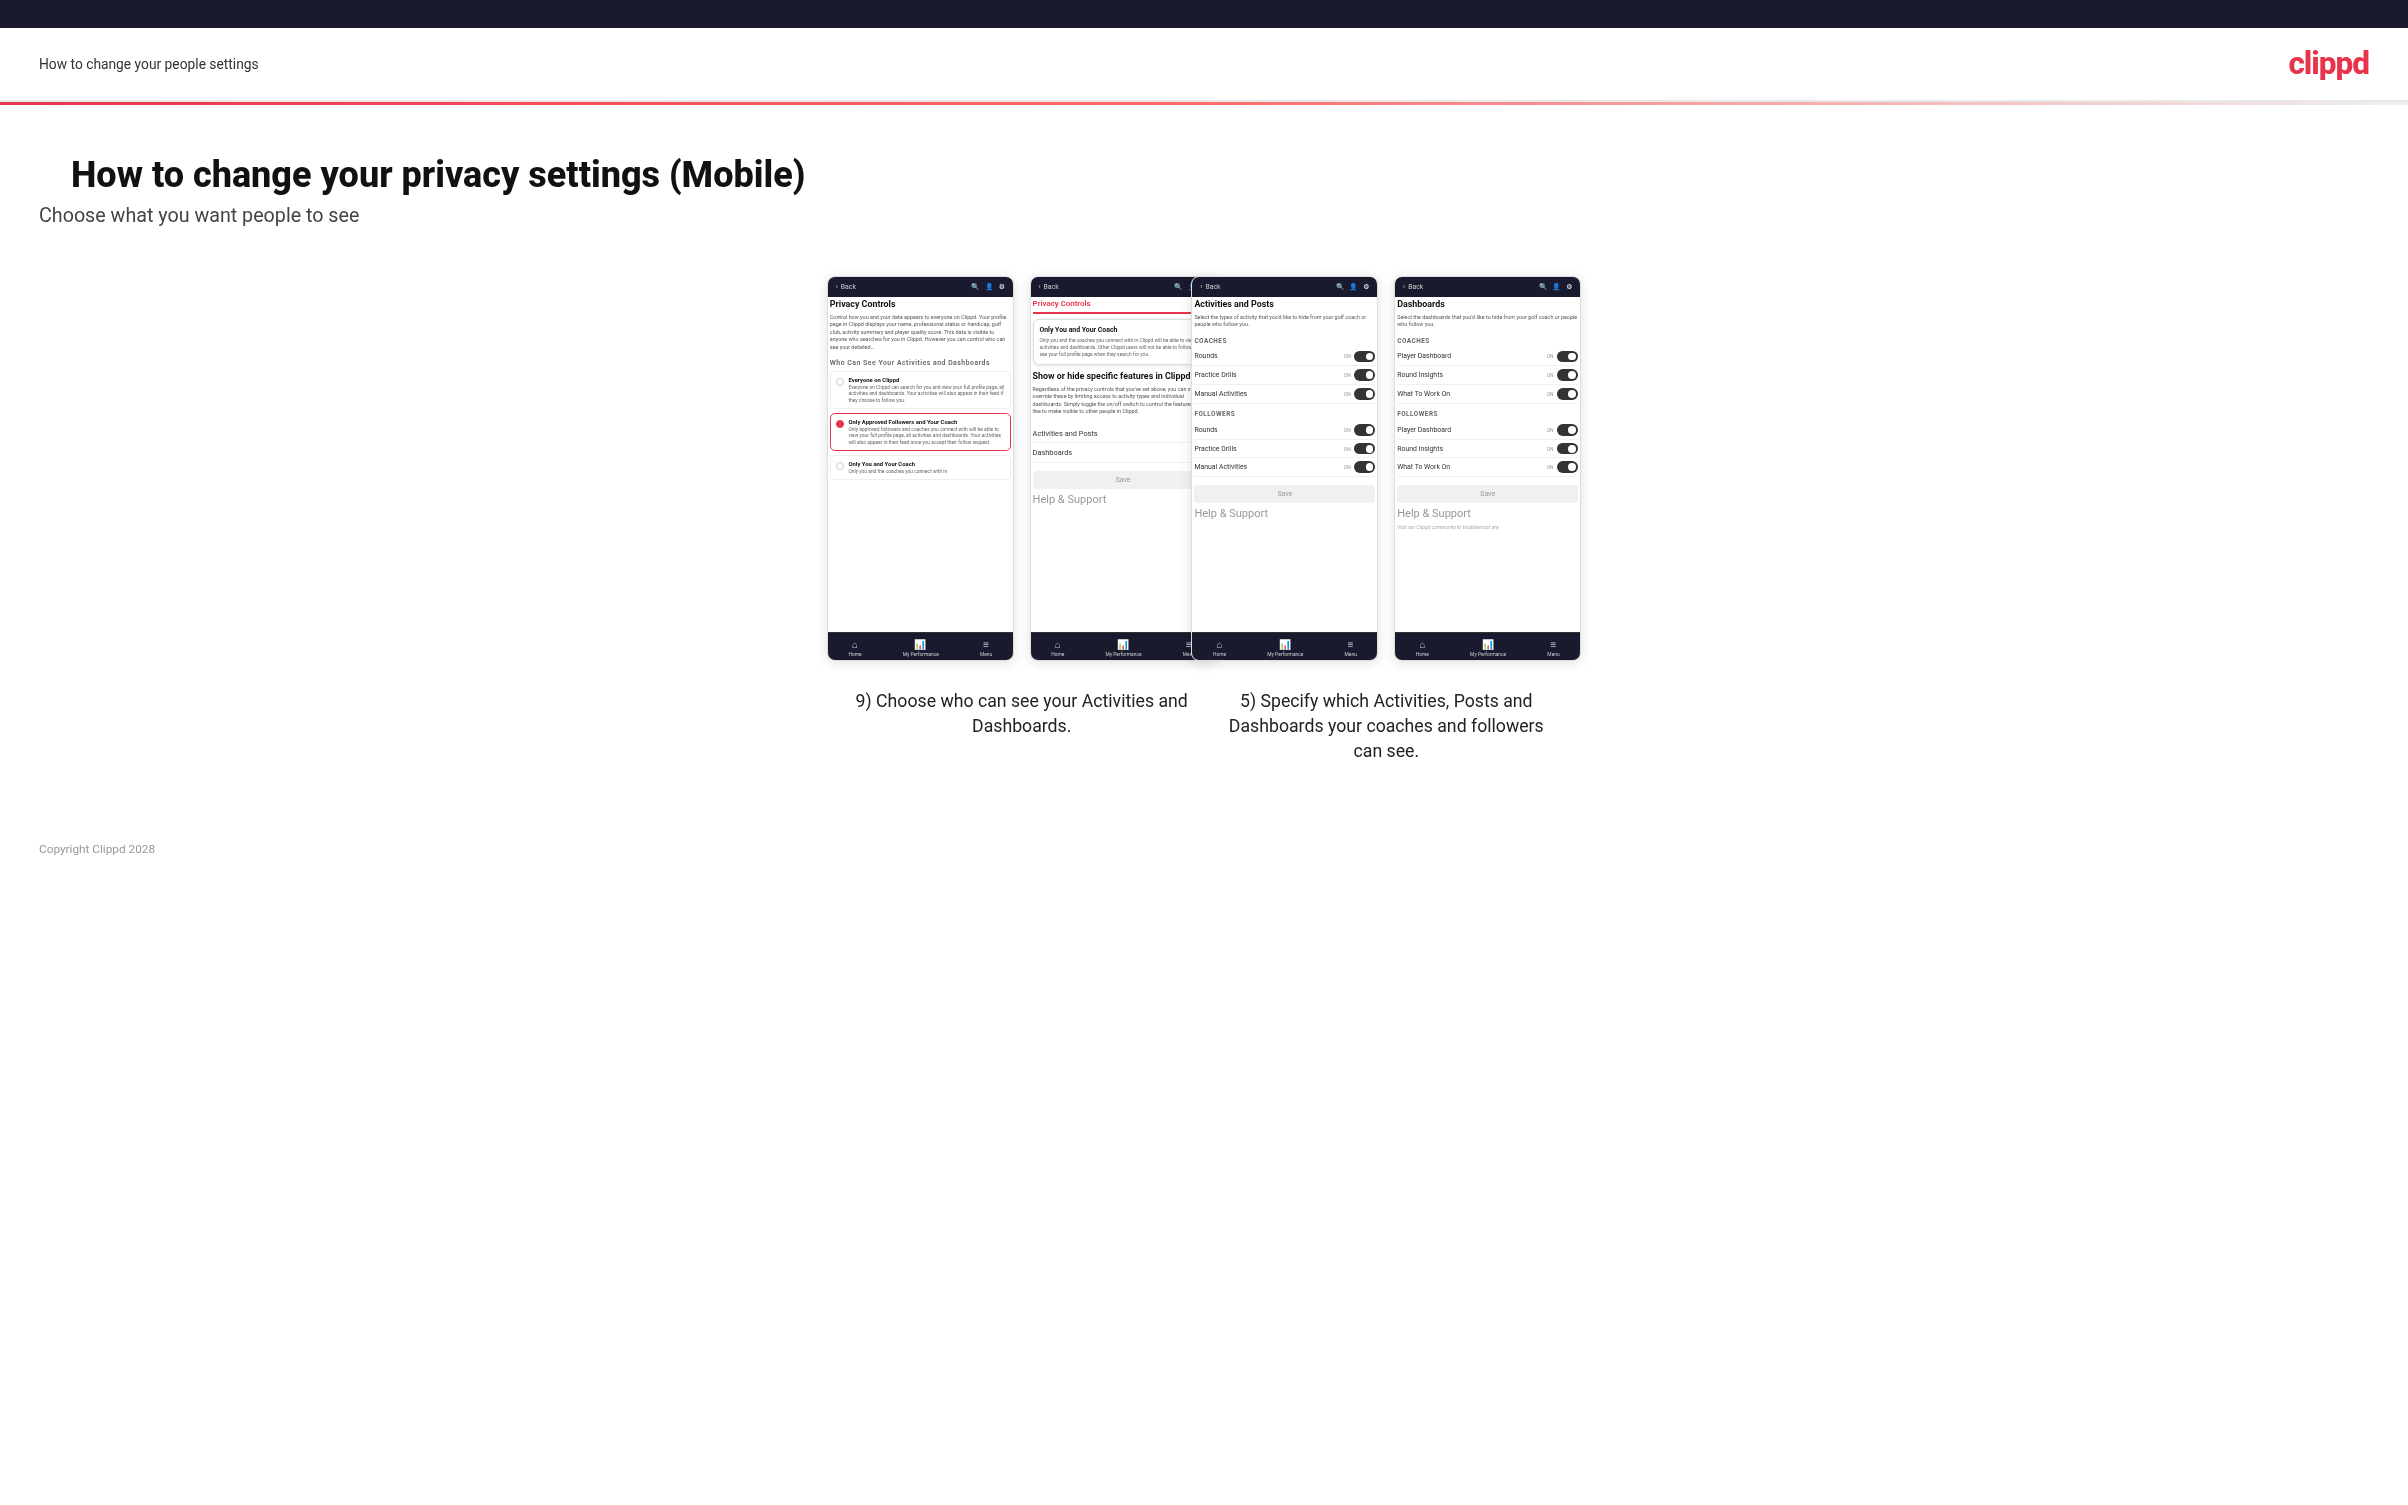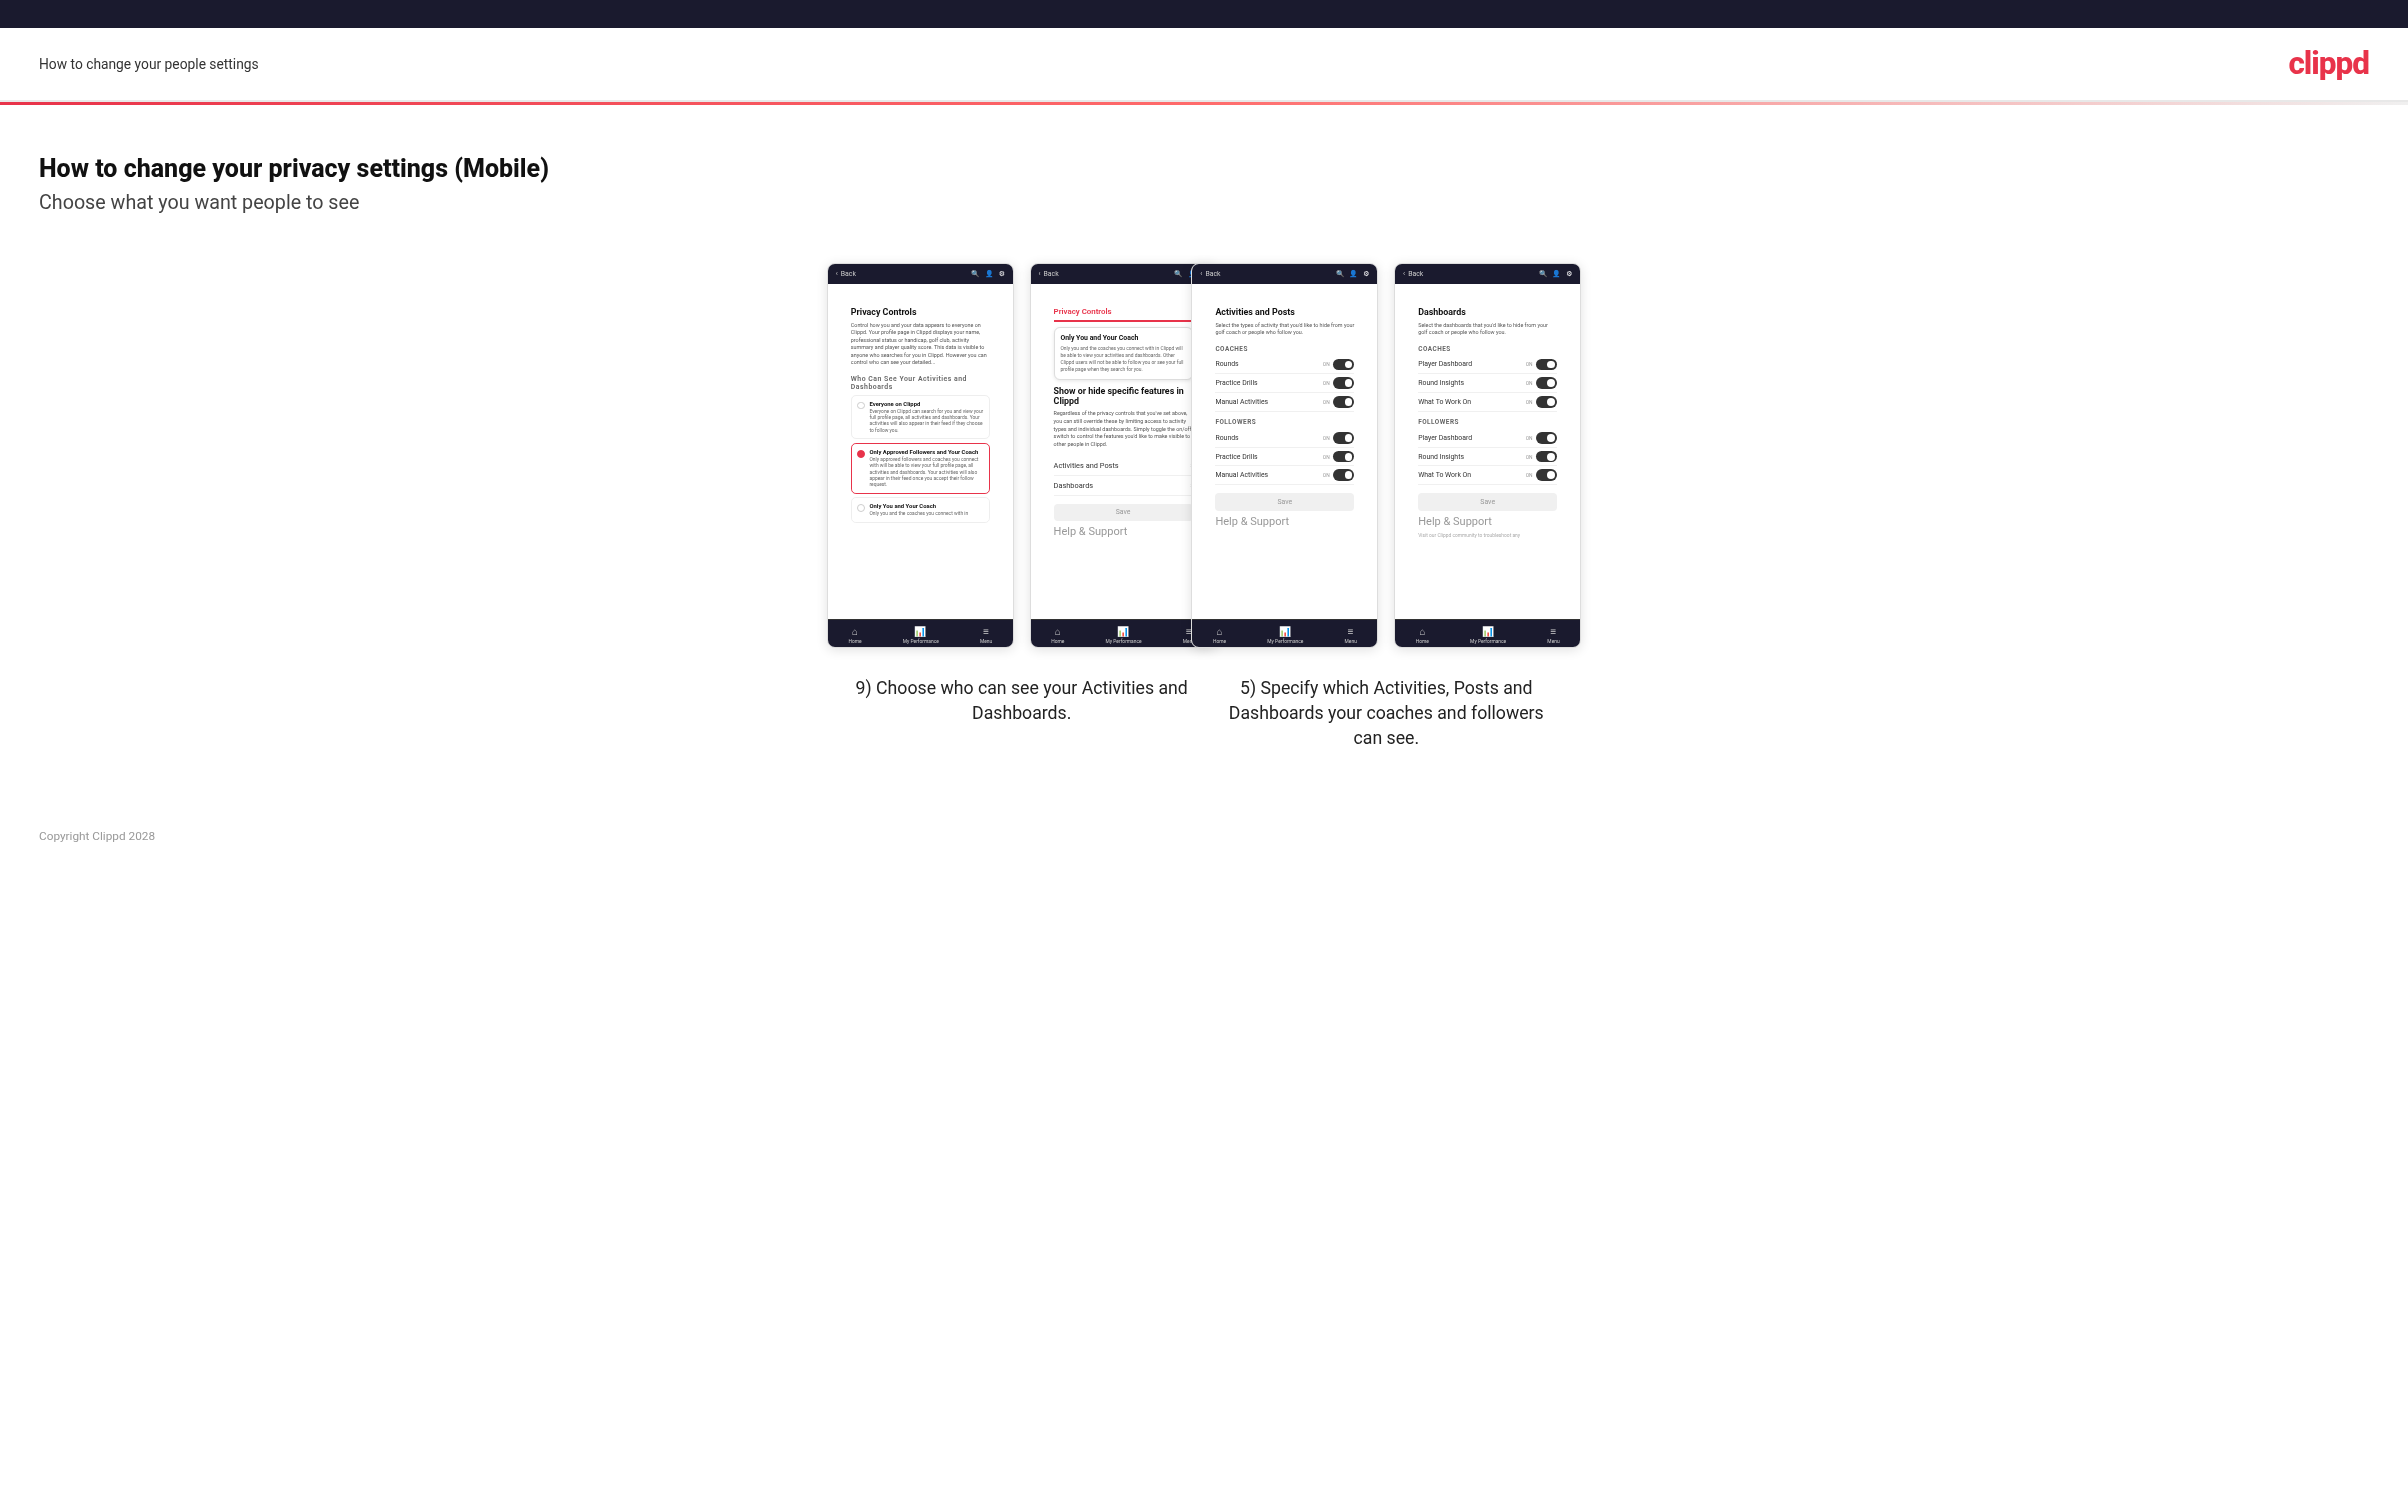--- a/index.html
+++ b/index.html
@@ -42,24 +42,25 @@
       background: linear-gradient(to right, #e8334a, #ff6b6b, #f0f0f0);
       margin: 0 0 0 0;
     }
 
     
     .main {
       padding: 49px 39px 59px;
     }
 
     .page-heading {
-      font-size: 25px;
+      font-size: 36px;
       font-weight: 800;
       color: #111;
       margin-bottom: 7.9px;
+      margin-left: 32px;
     }
     .page-subheading {
       font-size: 19.7px;
       color: #444;
       margin-bottom: 49px;
     }
 
     
     .screenshots-grid {
       display: flex;
@@ -120,21 +121,21 @@
       color: #ccc;
     }
     .mobile-nav-right {
       display: flex;
       gap: 4.9px;
       align-items: center;
     }
 
     
     .mobile-content {
-      padding: 23px;
+      padding: 2px;
       min-height: 335px;
     }
 
     .mobile-section-title {
       font-size: 8.9px;
       font-weight: 700;
       color: #111;
       margin-bottom: 4.9px;
     }
     .mobile-section-text {

